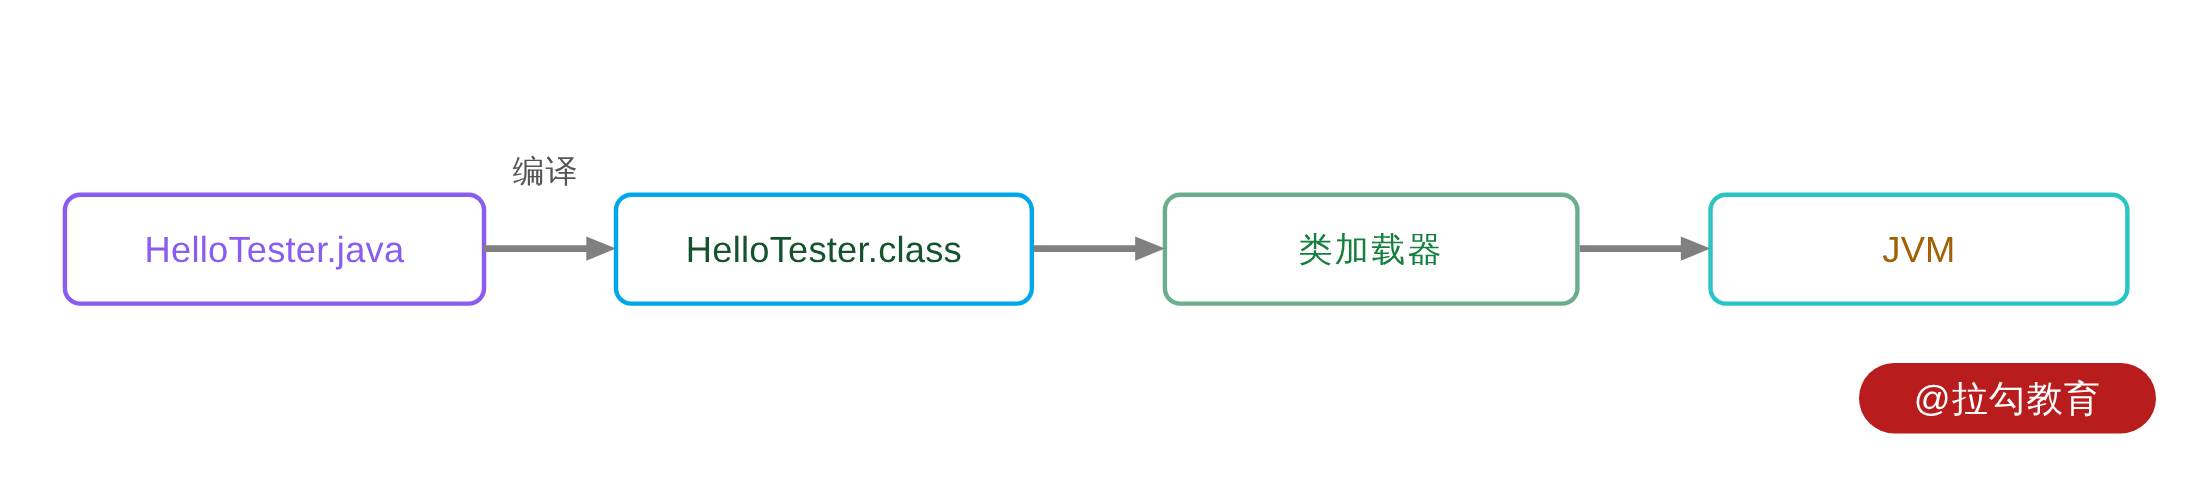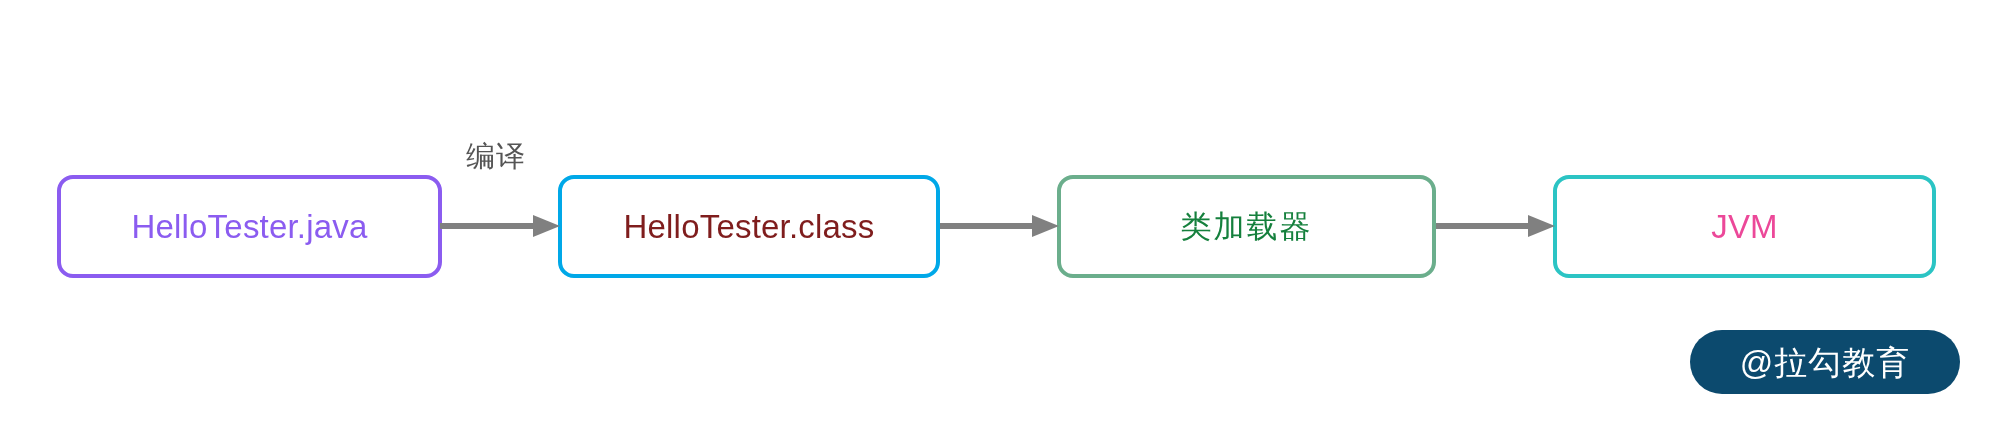--- a/index.html
+++ b/index.html
@@ -77,21 +77,21 @@
   }
 
   
   #watermark {
     position: absolute;
     left: 1690px;
     top: 330px;
     width: 270px;
     height: 64px;
     border-radius: 32px;
-    background: #0c4a6e;
+    background: #b91c1c;
     display: flex;
     align-items: center;
     justify-content: center;
   }
   #watermark-text {
     font-size: 33px;
     color: #ffffff;
     letter-spacing: 1px;
     white-space: nowrap;
     line-height: 1;
@@ -100,29 +100,29 @@
 </head>
 <body>
 
 <div id="canvas">
 
   <div class="node" id="node-0" style="border-color:#8B5CF0;">
     <span class="node-label" style="color:#8B5CF0;">HelloTester.java</span>
   </div>
 
   <div class="node" id="node-1" style="border-color:#00A8E8;">
-    <span class="node-label" style="color:#7f1d1d;">HelloTester.class</span>
+    <span class="node-label" style="color:#14532d;">HelloTester.class</span>
   </div>
 
   <div class="node" id="node-2" style="border-color:#6BAE8C;">
     <span class="node-label cjk" style="color:#15803d;">类加载器</span>
   </div>
 
   <div class="node" id="node-3" style="border-color:#2BC4C4;">
-    <span class="node-label" style="color:#ec4899;">JVM</span>
+    <span class="node-label" style="color:#a16207;">JVM</span>
   </div>
 
   <div class="arrow" id="arrow-0">
     <svg width="120" height="26" viewBox="0 0 120 26" xmlns="http://www.w3.org/2000/svg">
       <line x1="0" y1="13" x2="96" y2="13" stroke="#808080" stroke-width="6"></line>
       <polygon points="93,2 120,13 93,24" fill="#808080"></polygon>
     </svg>
   </div>
 
   <div class="arrow" id="arrow-1">

